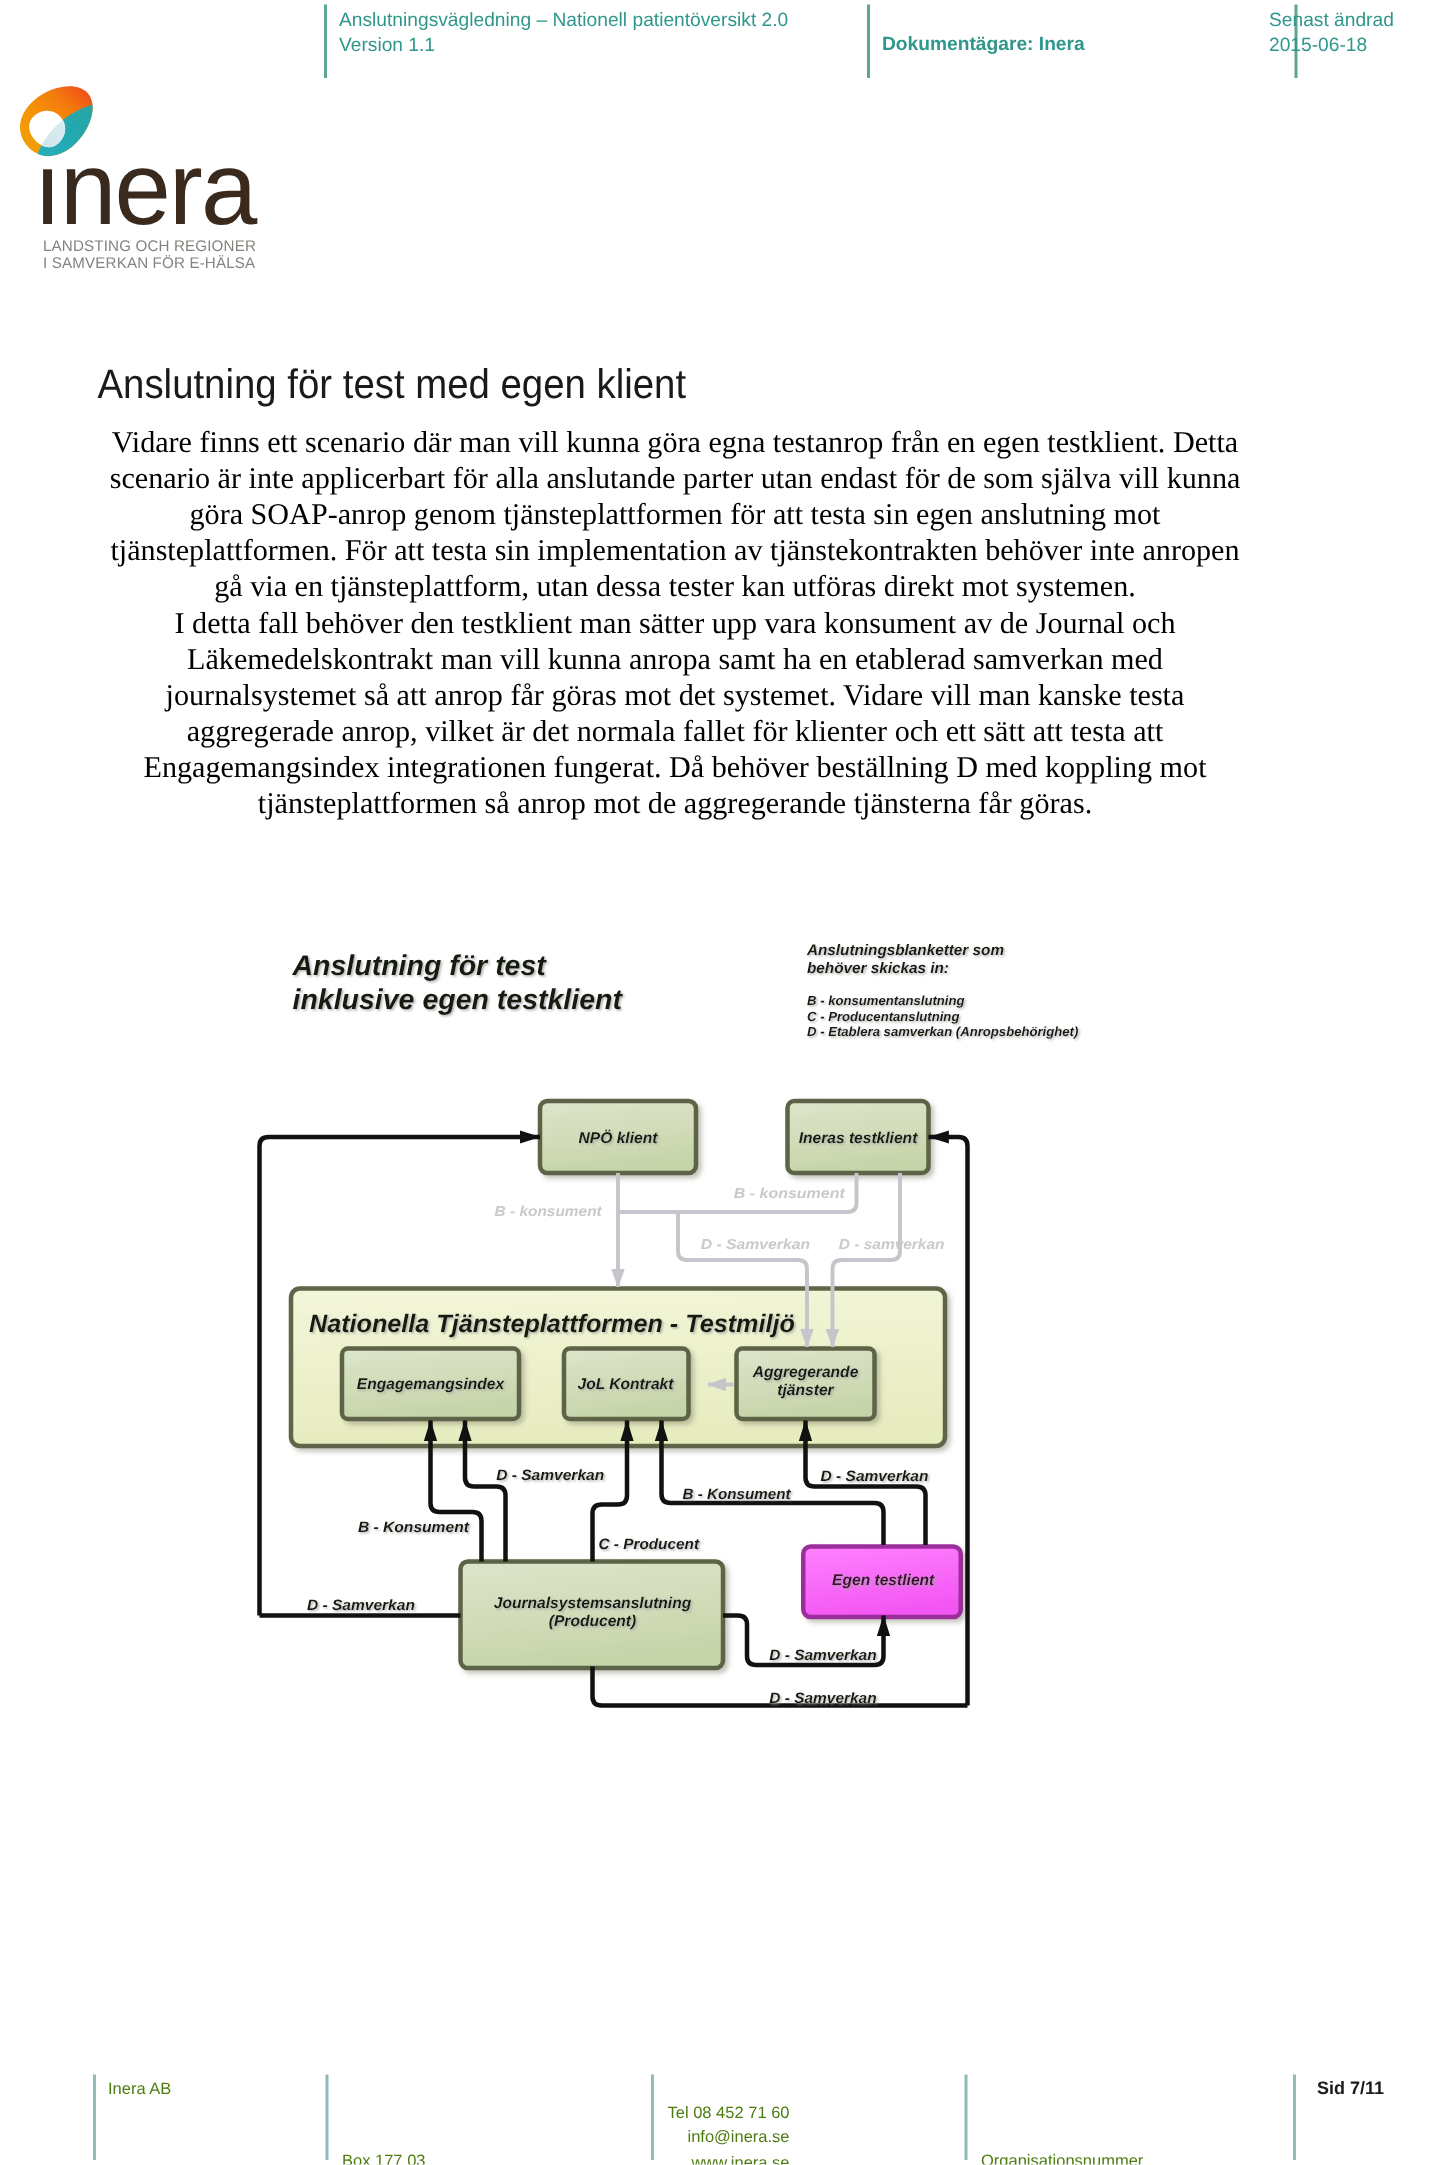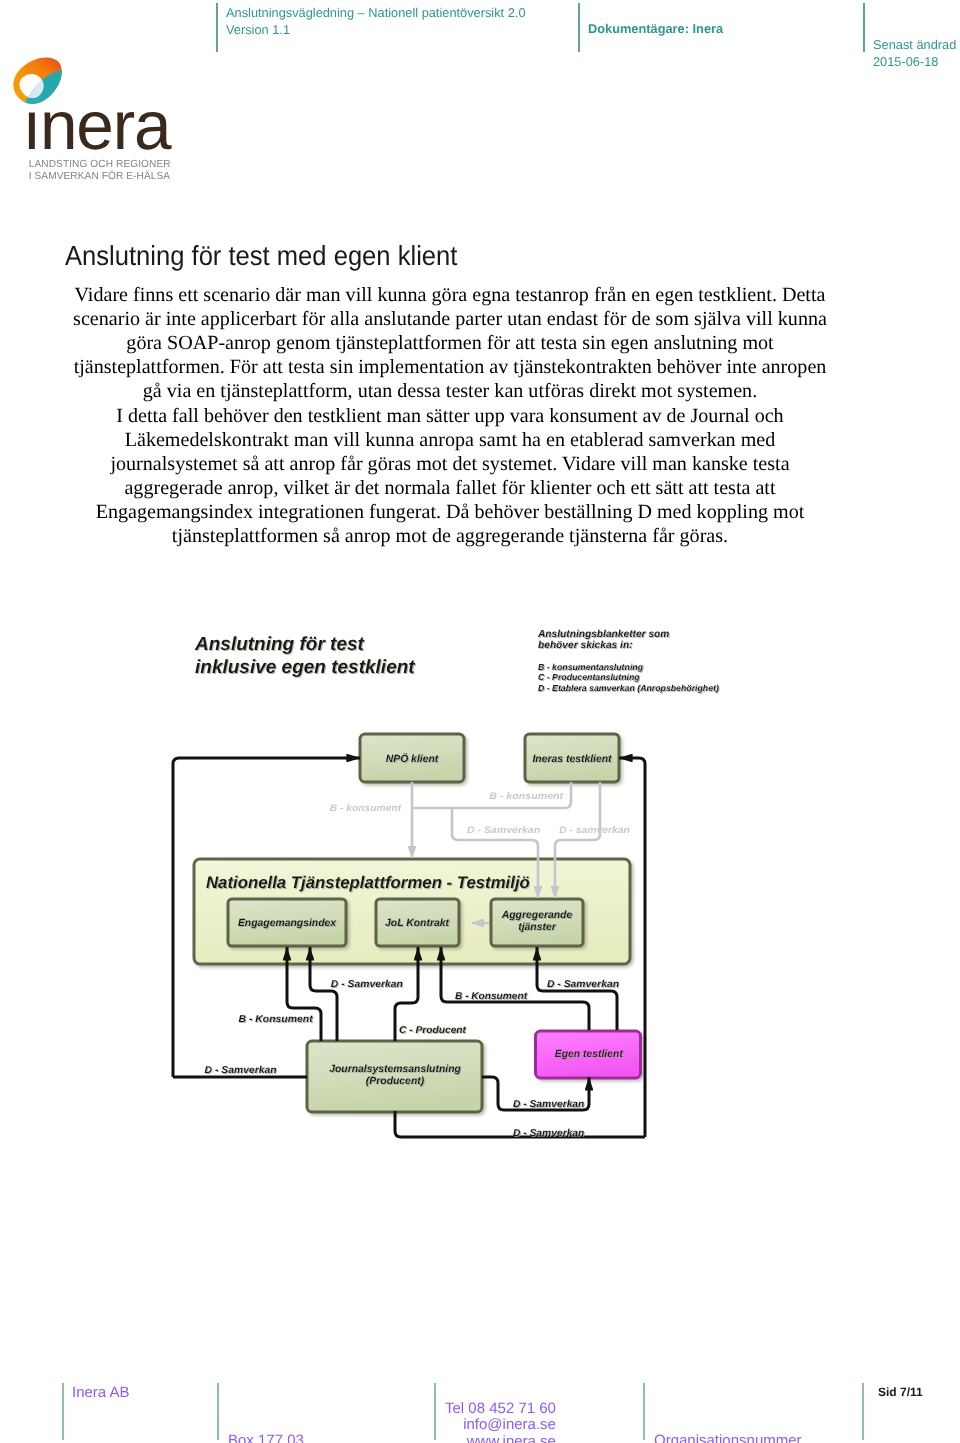--- a/index.html
+++ b/index.html
@@ -11,21 +11,21 @@
   .hdr .rule{position:absolute;width:2px;background:#5da594;}
   
   .logo{position:absolute;left:0px;top:0px;width:180px;height:195px;padding-left:12px;}
   .logo text.wm{font-family:"Liberation Sans",sans-serif;font-size:69px;font-weight:400;fill:#3a2a1e;letter-spacing:-1.2px;}
   .logo text.tg{font-family:"Liberation Sans",sans-serif;font-size:10.3px;font-weight:400;fill:#83837e;letter-spacing:0.1px;}
   
   h1.title{position:absolute;left:65px;top:240px;margin:0;font-family:"Liberation Sans",sans-serif;font-size:27.5px;font-weight:400;color:#1a1a1a;letter-spacing:0;transform:scaleX(0.93);transform-origin:left top;}
   .para{position:absolute;left:65px;width:770px;font-family:"Liberation Serif",serif;font-size:20.1px;line-height:24.1px;color:#000;text-align:center;}
   
   .ftr{position:absolute;left:0;top:1380px;width:960px;}
-  .ftr .cell{position:absolute;font-size:15px;color:#8b5cf6;line-height:16.4px;white-space:nowrap;}
+  .ftr .cell{position:absolute;font-size:11px;color:#4d7c0f;line-height:16.4px;white-space:nowrap;}
   .ftr .rule{position:absolute;width:2px;background:#8fbcba;}
   .ftr .page-no{position:absolute;font-size:12px;font-weight:bold;color:#1a1a1a;}
   
   svg.diagram{pointer-events:none;}
   svg.diagram text{font-family:"Liberation Sans",sans-serif;font-style:italic;font-weight:bold;fill:#161a10;}
   svg.diagram text.nodelabel{font-size:10.4px;filter:url(#tsh);}
   svg.diagram text.nodelabel.magenta{fill:#3d1030;}
   svg.diagram text.platformlabel{font-size:16.8px;filter:url(#tsh);}
   svg.diagram text.dtitle{font-size:19px;filter:url(#tsh);}
   svg.diagram text.dlegendhead{font-size:10.2px;filter:url(#tsh);}
@@ -40,21 +40,21 @@
 
   <div class="hdr">
     <div class="rule" style="left:216px;top:3px;height:49px;"></div>
     <div class="cell" style="left:226px;top:5px;">
       <div>Anslutningsvägledning – Nationell patientöversikt 2.0</div>
       <div>Version 1.1</div>
     </div>
     <div class="rule" style="left:578px;top:3px;height:49px;"></div>
     <div class="cell" style="left:588px;top:21px;font-weight:bold;">Dokumentägare: Inera</div>
     <div class="rule" style="left:863px;top:3px;height:49px;"></div>
-    <div class="cell" style="left:873px;top:5px;margin-top:32px;">
+    <div class="cell" style="left:846px;top:5px;">
       <div>Senast ändrad</div>
       <div>2015-06-18</div>
     </div>
   </div>
 
   <div class="logo">
     <svg width="180" height="195" viewBox="0 0 180 195" xmlns="http://www.w3.org/2000/svg">
       <defs>
         <linearGradient id="lgOrange" x1="0.08" y1="0.95" x2="0.92" y2="0.05">
           <stop offset="0%" stop-color="#f3a007"></stop>

